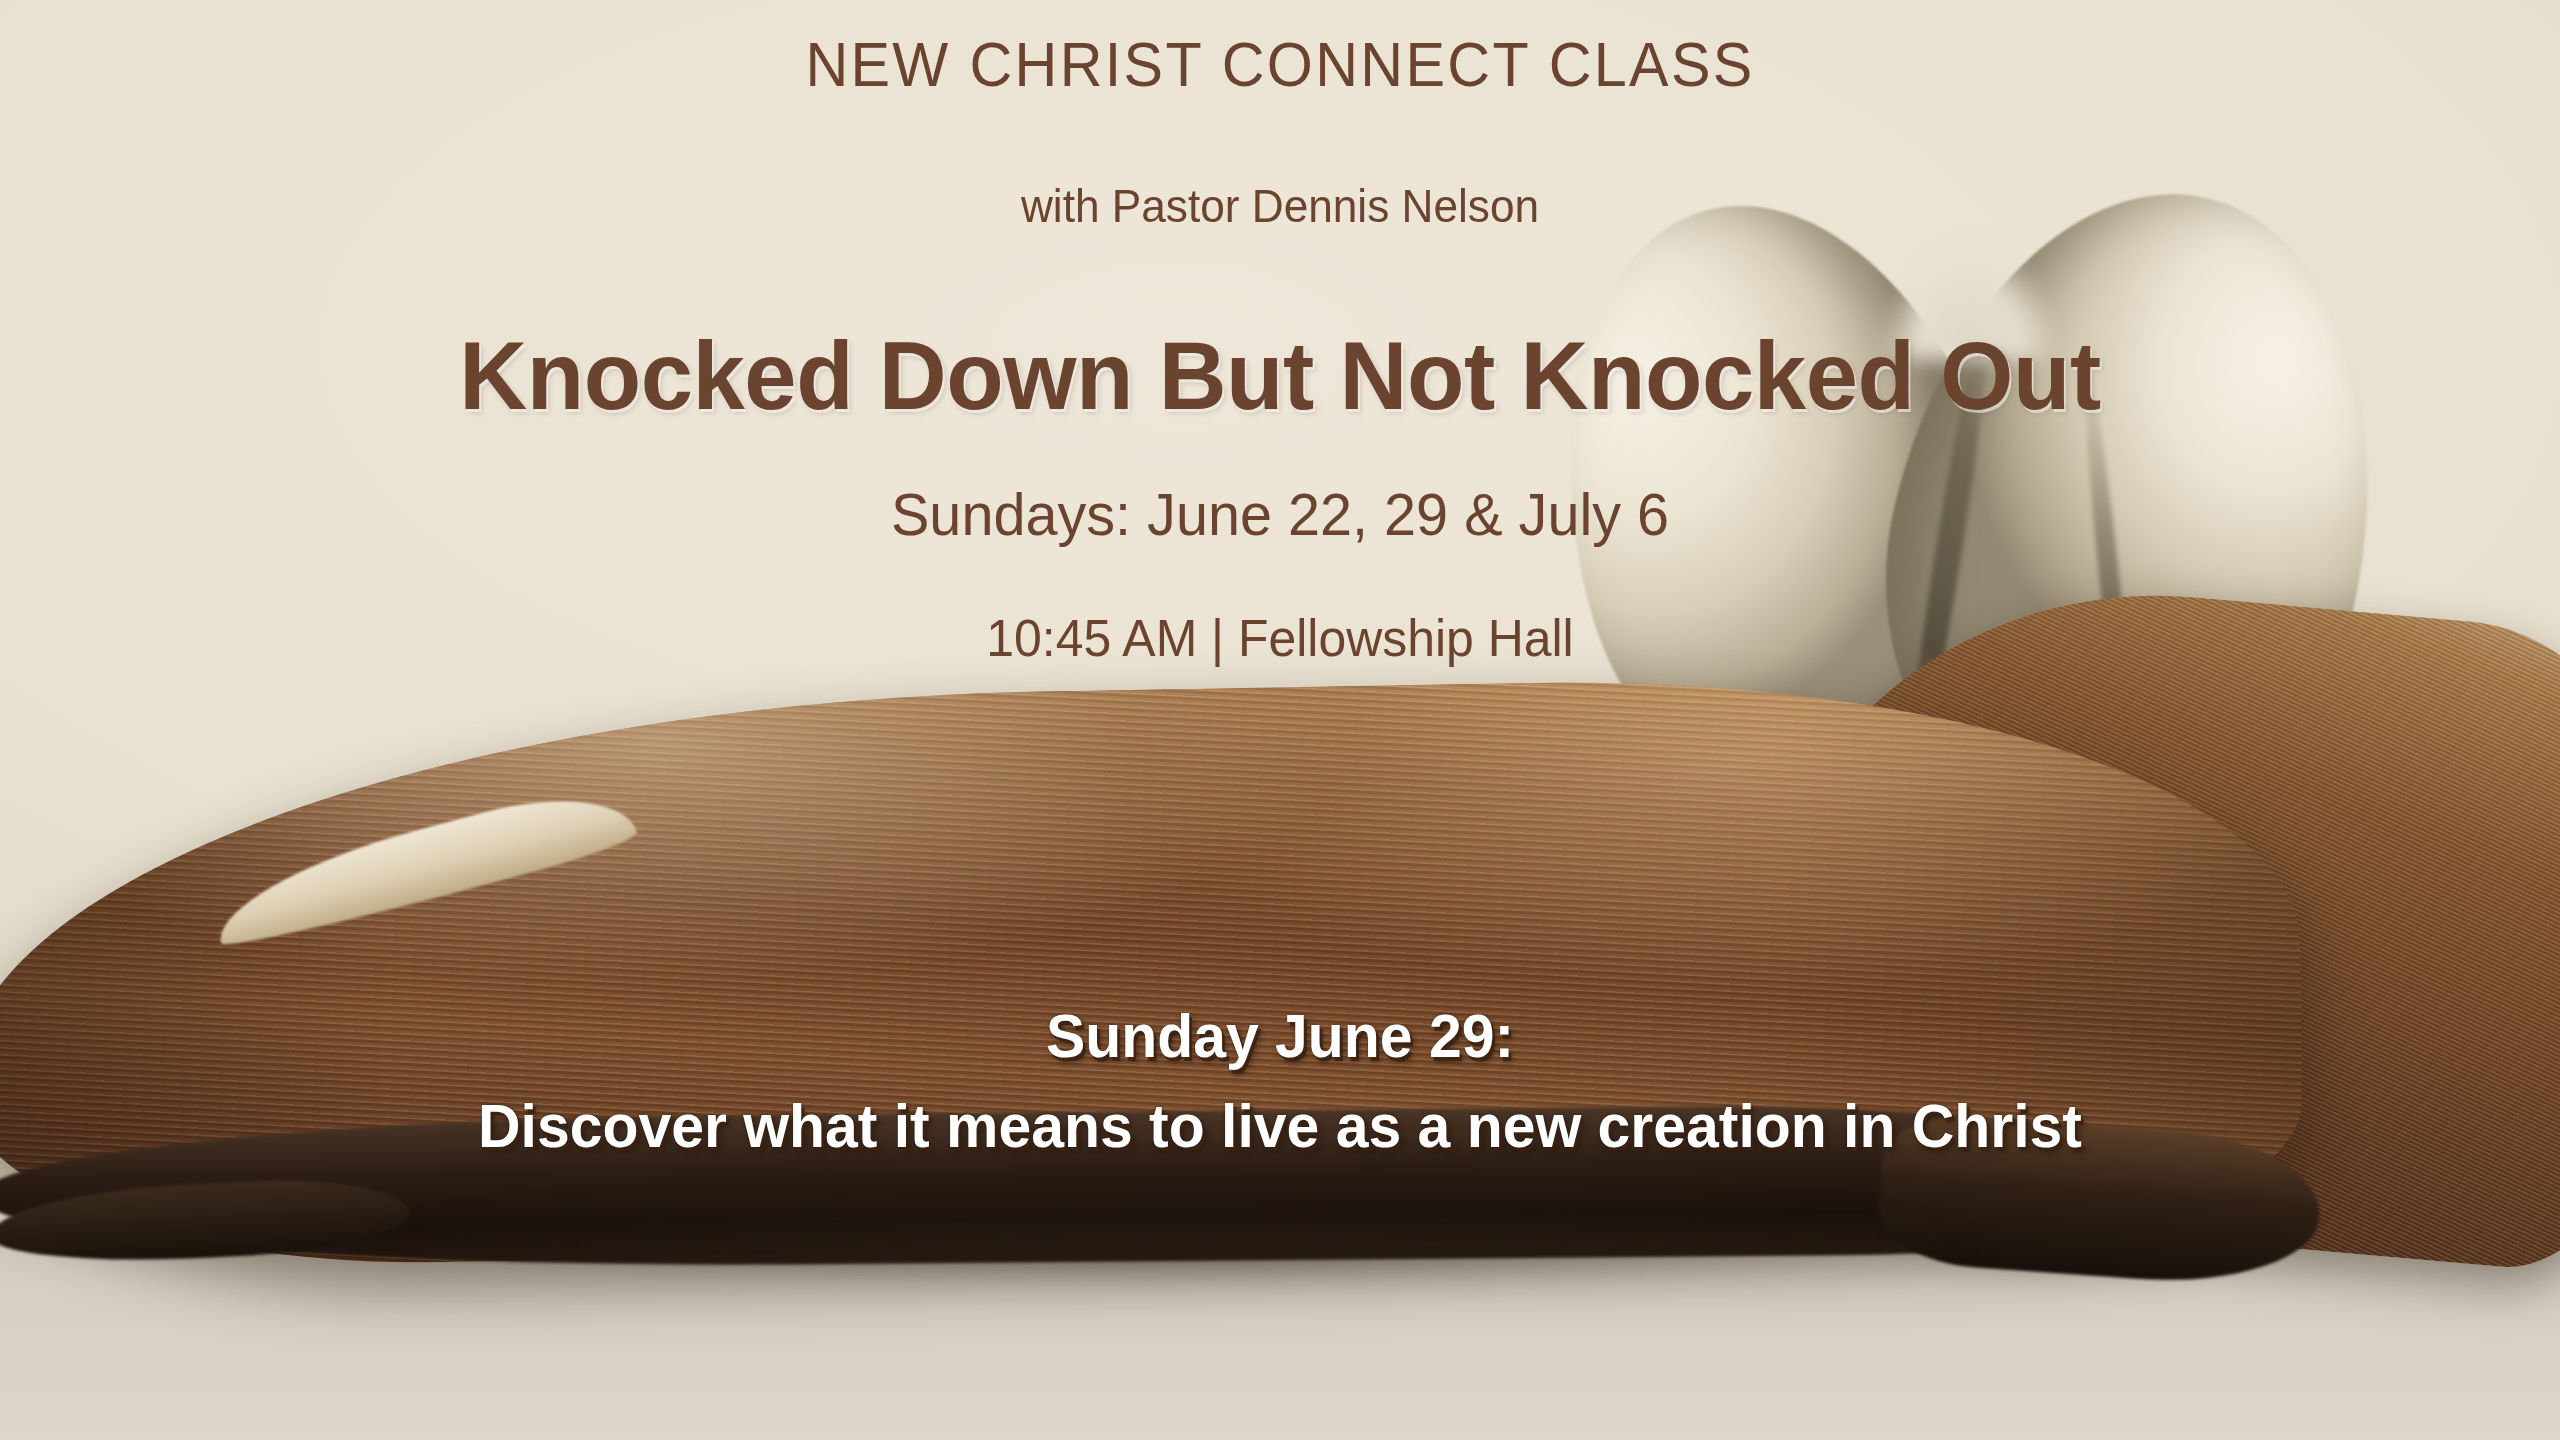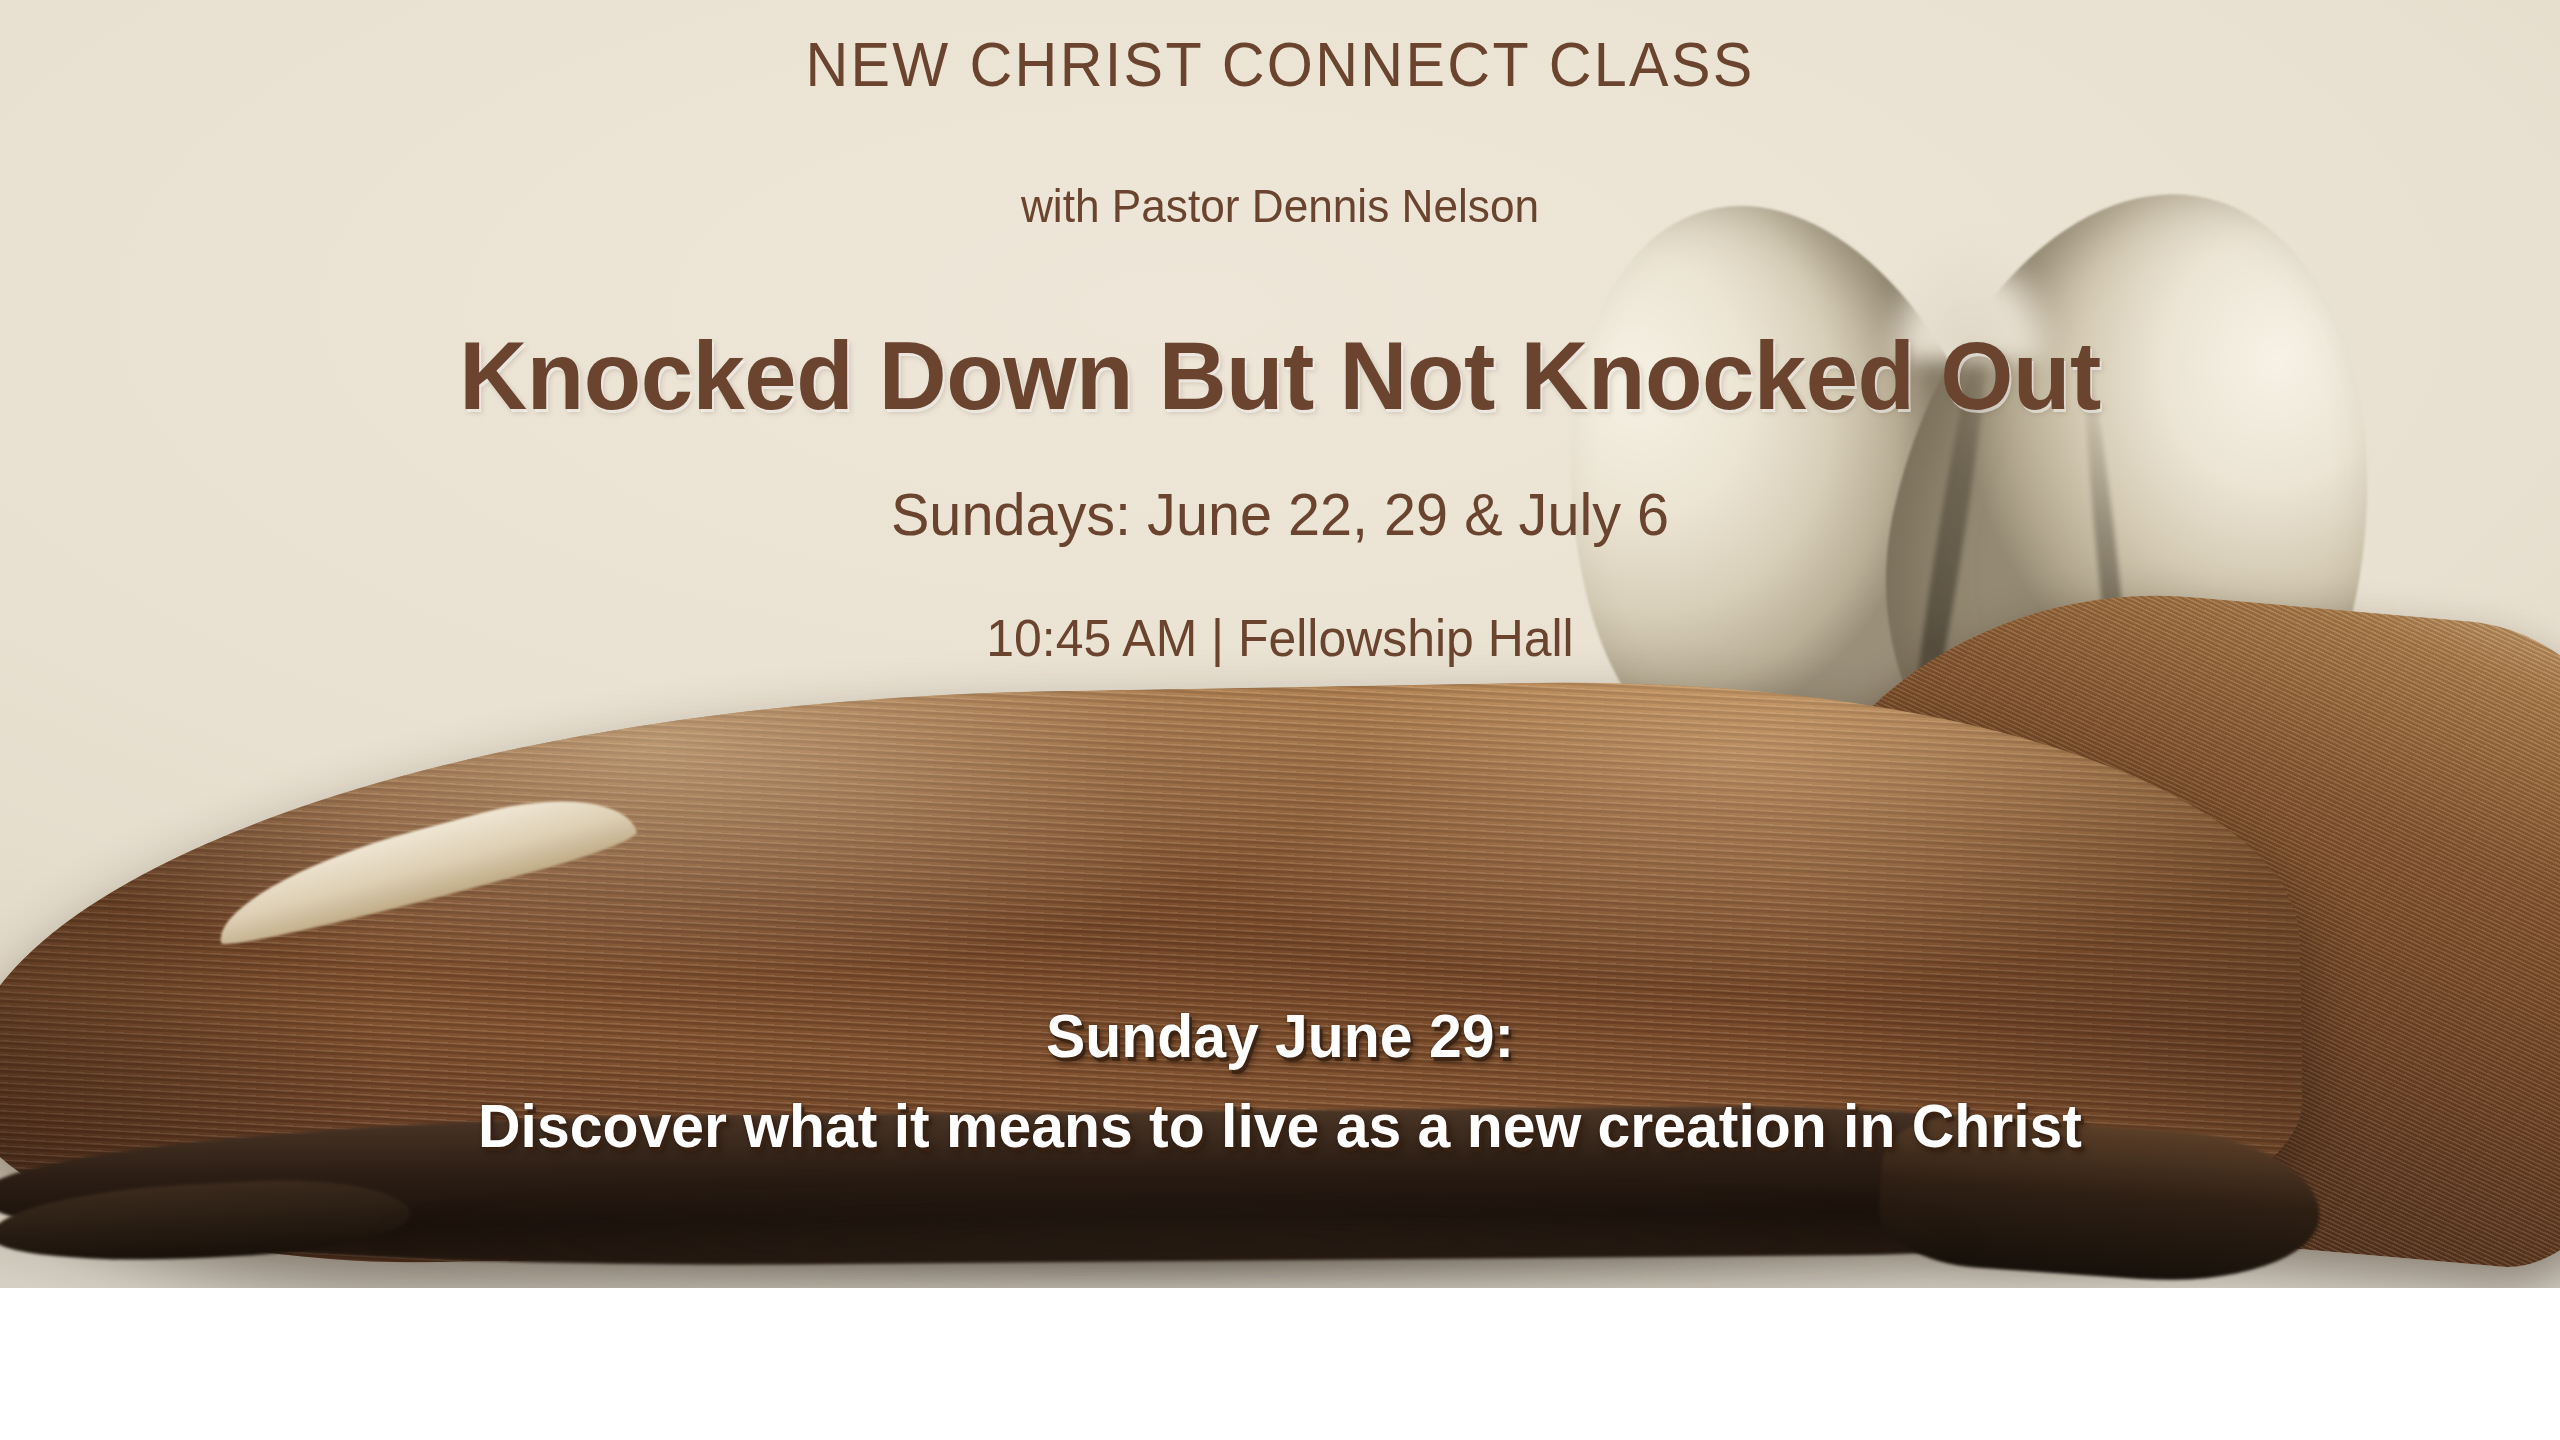--- a/index.html
+++ b/index.html
@@ -3,21 +3,21 @@
 <meta charset="utf-8">
 <style>
   html, body {
     margin: 0;
     padding: 0;
     background: #ffffff;
   }
   #poster {
     position: relative;
     width: 2560px;
-    height: 1288px;
+    height: 1440px;
     overflow: hidden;
     background: #e9e1d2;
     font-family: "Liberation Sans", sans-serif;
   }
 
   
   .bg-layer { position: absolute; inset: 0; }
 
   
   .backdrop {

